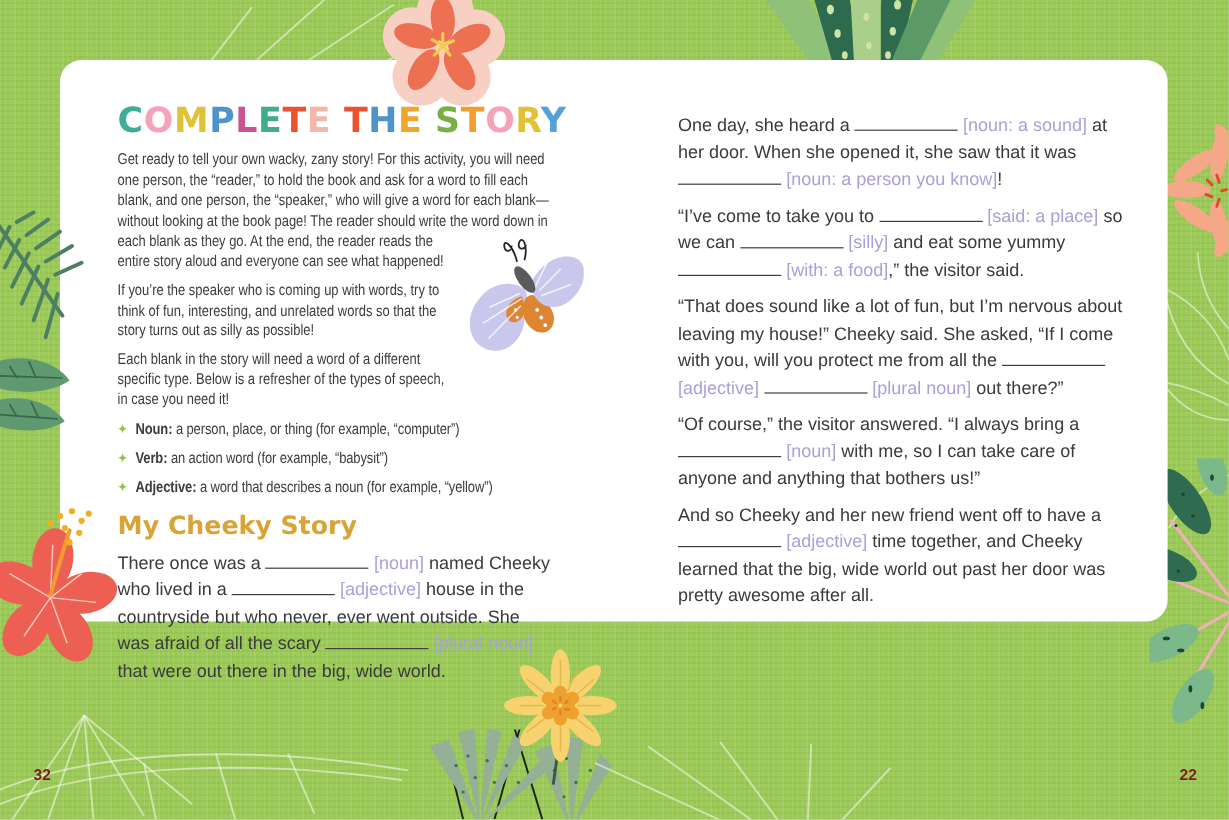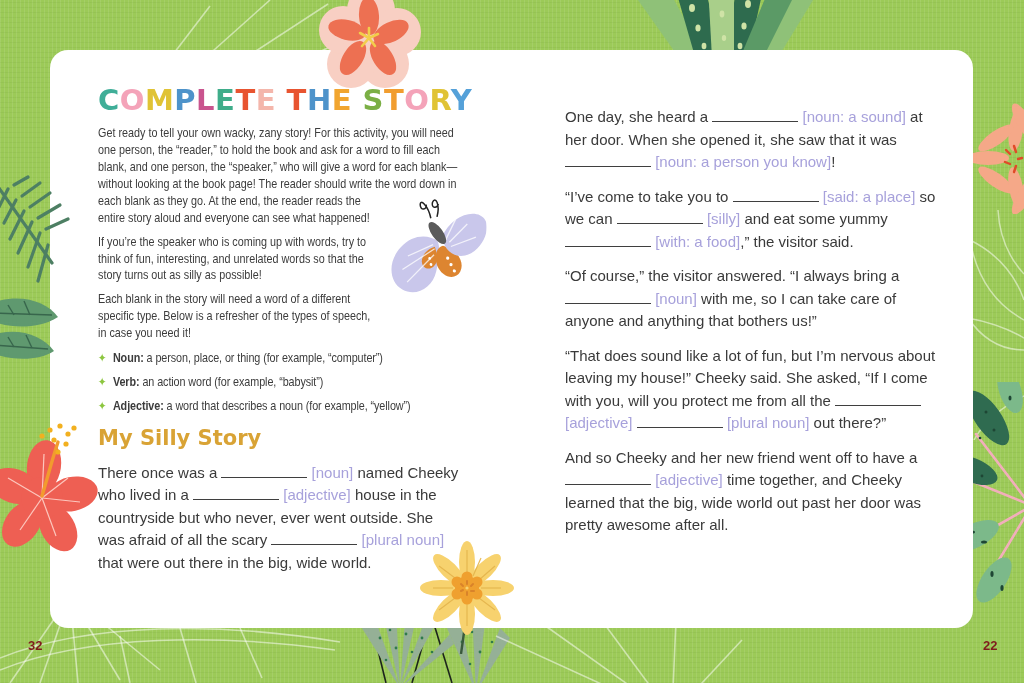--- a/index.html
+++ b/index.html
@@ -7,32 +7,32 @@
   body{
     position:relative;
     font-family:"Liberation Sans",sans-serif;
     background-color:#9cca58;
     background-image:
       repeating-linear-gradient(90deg,rgba(255,255,255,.09) 0 1px,rgba(255,255,255,0) 1px 4px),
       repeating-linear-gradient(0deg,rgba(104,150,52,.13) 0 1px,rgba(255,255,255,0) 1px 5px);
   }
   .deco{position:absolute;pointer-events:none;z-index:0}
   .deco.over{z-index:3}
-  .card{position:absolute;left:50px;top:50px;width:923px;height:578px;background:#fff;border-radius:18px;z-index:1}
+  .card{position:absolute;left:50px;top:50px;width:923px;height:468px;background:#fff;border-radius:18px;z-index:1}
   .col-left{position:absolute;left:48px;top:34px;width:362px}
   .col-right{position:absolute;left:515px;top:44px;width:380px}
   .title{font-family:"DejaVu Sans",sans-serif;font-weight:bold;font-size:29px;line-height:1.15;letter-spacing:.5px;white-space:nowrap;margin-bottom:8px}
   .title span{white-space:pre}
   .intro-scale{width:436px;transform:scaleX(.83);transform-origin:0 0}
   .intro-scale p.para{font-size:13px;line-height:1.3;color:#3c3c3c;margin:0 0 7px}
   .intro-scale p.bullet{font-size:13px;line-height:1.45;color:#3c3c3c;letter-spacing:-.1px;margin:3px 0 5px;padding-left:22px;text-indent:-22px}
   .bullet-icon{color:#8cc63f;margin-right:8px;font-size:12px}
   p.bullet strong, .intro-scale strong{font-weight:bold}
   .story-heading{font-family:"DejaVu Sans",sans-serif;font-weight:bold;font-size:21px;color:#d9a335;margin:10px 0 9px}
-  p.story{font-size:15px;line-height:1.5;color:#3a3a3a;margin:12px 0 8px}
+  p.story{font-size:15px;line-height:1.5;color:#3a3a3a;margin:0 0 8px}
   .blank{display:inline-block;width:86px;border-bottom:1.5px solid #3f3f3f}
   .hint{color:#a7a1db}
   .page-num{position:absolute;font-size:13px;font-weight:bold;color:#7f1d1d;z-index:2}
   .butterfly-float{float:right;width:100px;height:200px;shape-outside:inset(75px 0 0 0);margin:-2px -10px 0 6px;position:relative}
   .butterfly-float svg{position:absolute;top:72px;left:2px;transform:scaleX(1.2);transform-origin:0 0}
 </style>
 </head>
 <body>
 
 <div class="deco" style="left:60px;top:0;width:420px;height:155px">
@@ -230,32 +230,32 @@
           <p class="para">If you’re the speaker who is coming up with words, try to think of fun, interesting, and unrelated words so that the story turns out as silly as possible!</p>
           <p class="para">Each blank in the story will need a word of a different specific type. Below is a refresher of the types of speech, in case you need it!</p>
         </div>
       <div>
           <p class="bullet"><span class="bullet-icon">✦</span><strong>Noun:</strong> a person, place, or thing (for example, “computer”)</p>
           <p class="bullet"><span class="bullet-icon">✦</span><strong>Verb:</strong> an action word (for example, “babysit”)</p>
           <p class="bullet"><span class="bullet-icon">✦</span><strong>Adjective:</strong> a word that describes a noun (for example, “yellow”)</p>
         </div>
     </div>
 
-    <h2 class="story-heading">My Silly Story</h2>
+    <h2 class="story-heading">My Cheeky Story</h2>
     <div>
         <p class="story">There once was a <span class="blank"></span> <span class="hint">[noun]</span> named Cheeky who lived in a <span class="blank"></span> <span class="hint">[adjective]</span> house in the countryside but who never, ever went outside. She was afraid of all the scary <span class="blank"></span> <span class="hint">[plural noun]</span> that were out there in the big, wide world.</p>
       </div>
   </div>
 
   <div class="col-right">
     <div>
         <p class="story">One day, she heard a <span class="blank"></span> <span class="hint">[noun: a sound]</span> at her door. When she opened it, she saw that it was <span class="blank"></span> <span class="hint">[noun: a person you know]</span>!</p>
         <p class="story">“I’ve come to take you to <span class="blank"></span> <span class="hint">[said: a place]</span> so we can <span class="blank"></span> <span class="hint">[silly]</span> and eat some yummy <span class="blank"></span> <span class="hint">[with: a food]</span>,” the visitor said.</p>
+        <p class="story">“That does sound like a lot of fun, but I’m nervous about leaving my house!” Cheeky said. She asked, “If I come with you, will you protect me from all the <span class="blank"></span> <span class="hint">[adjective]</span> <span class="blank"></span> <span class="hint">[plural noun]</span> out there?”</p>
         <p class="story">“Of course,” the visitor answered. “I always bring a <span class="blank"></span> <span class="hint">[noun]</span> with me, so I can take care of anyone and anything that bothers us!”</p>
-        <p class="story">“That does sound like a lot of fun, but I’m nervous about leaving my house!” Cheeky said. She asked, “If I come with you, will you protect me from all the <span class="blank"></span> <span class="hint">[adjective]</span> <span class="blank"></span> <span class="hint">[plural noun]</span> out there?”</p>
         <p class="story">And so Cheeky and her new friend went off to have a <span class="blank"></span> <span class="hint">[adjective]</span> time together, and Cheeky learned that the big, wide world out past her door was pretty awesome after all.</p>
       </div>
   </div>
 </div>
 
 <div class="deco over" style="left:-8px;top:175px;width:78px;height:215px">
   <svg width="78" height="215" viewBox="0 0 78 215">
     <g stroke="#4d7f63" stroke-width="3.2" stroke-linecap="round" fill="none">
       <path d="M2,6 L60,88"></path>
       <path d="M16,14 L7,32"></path>

